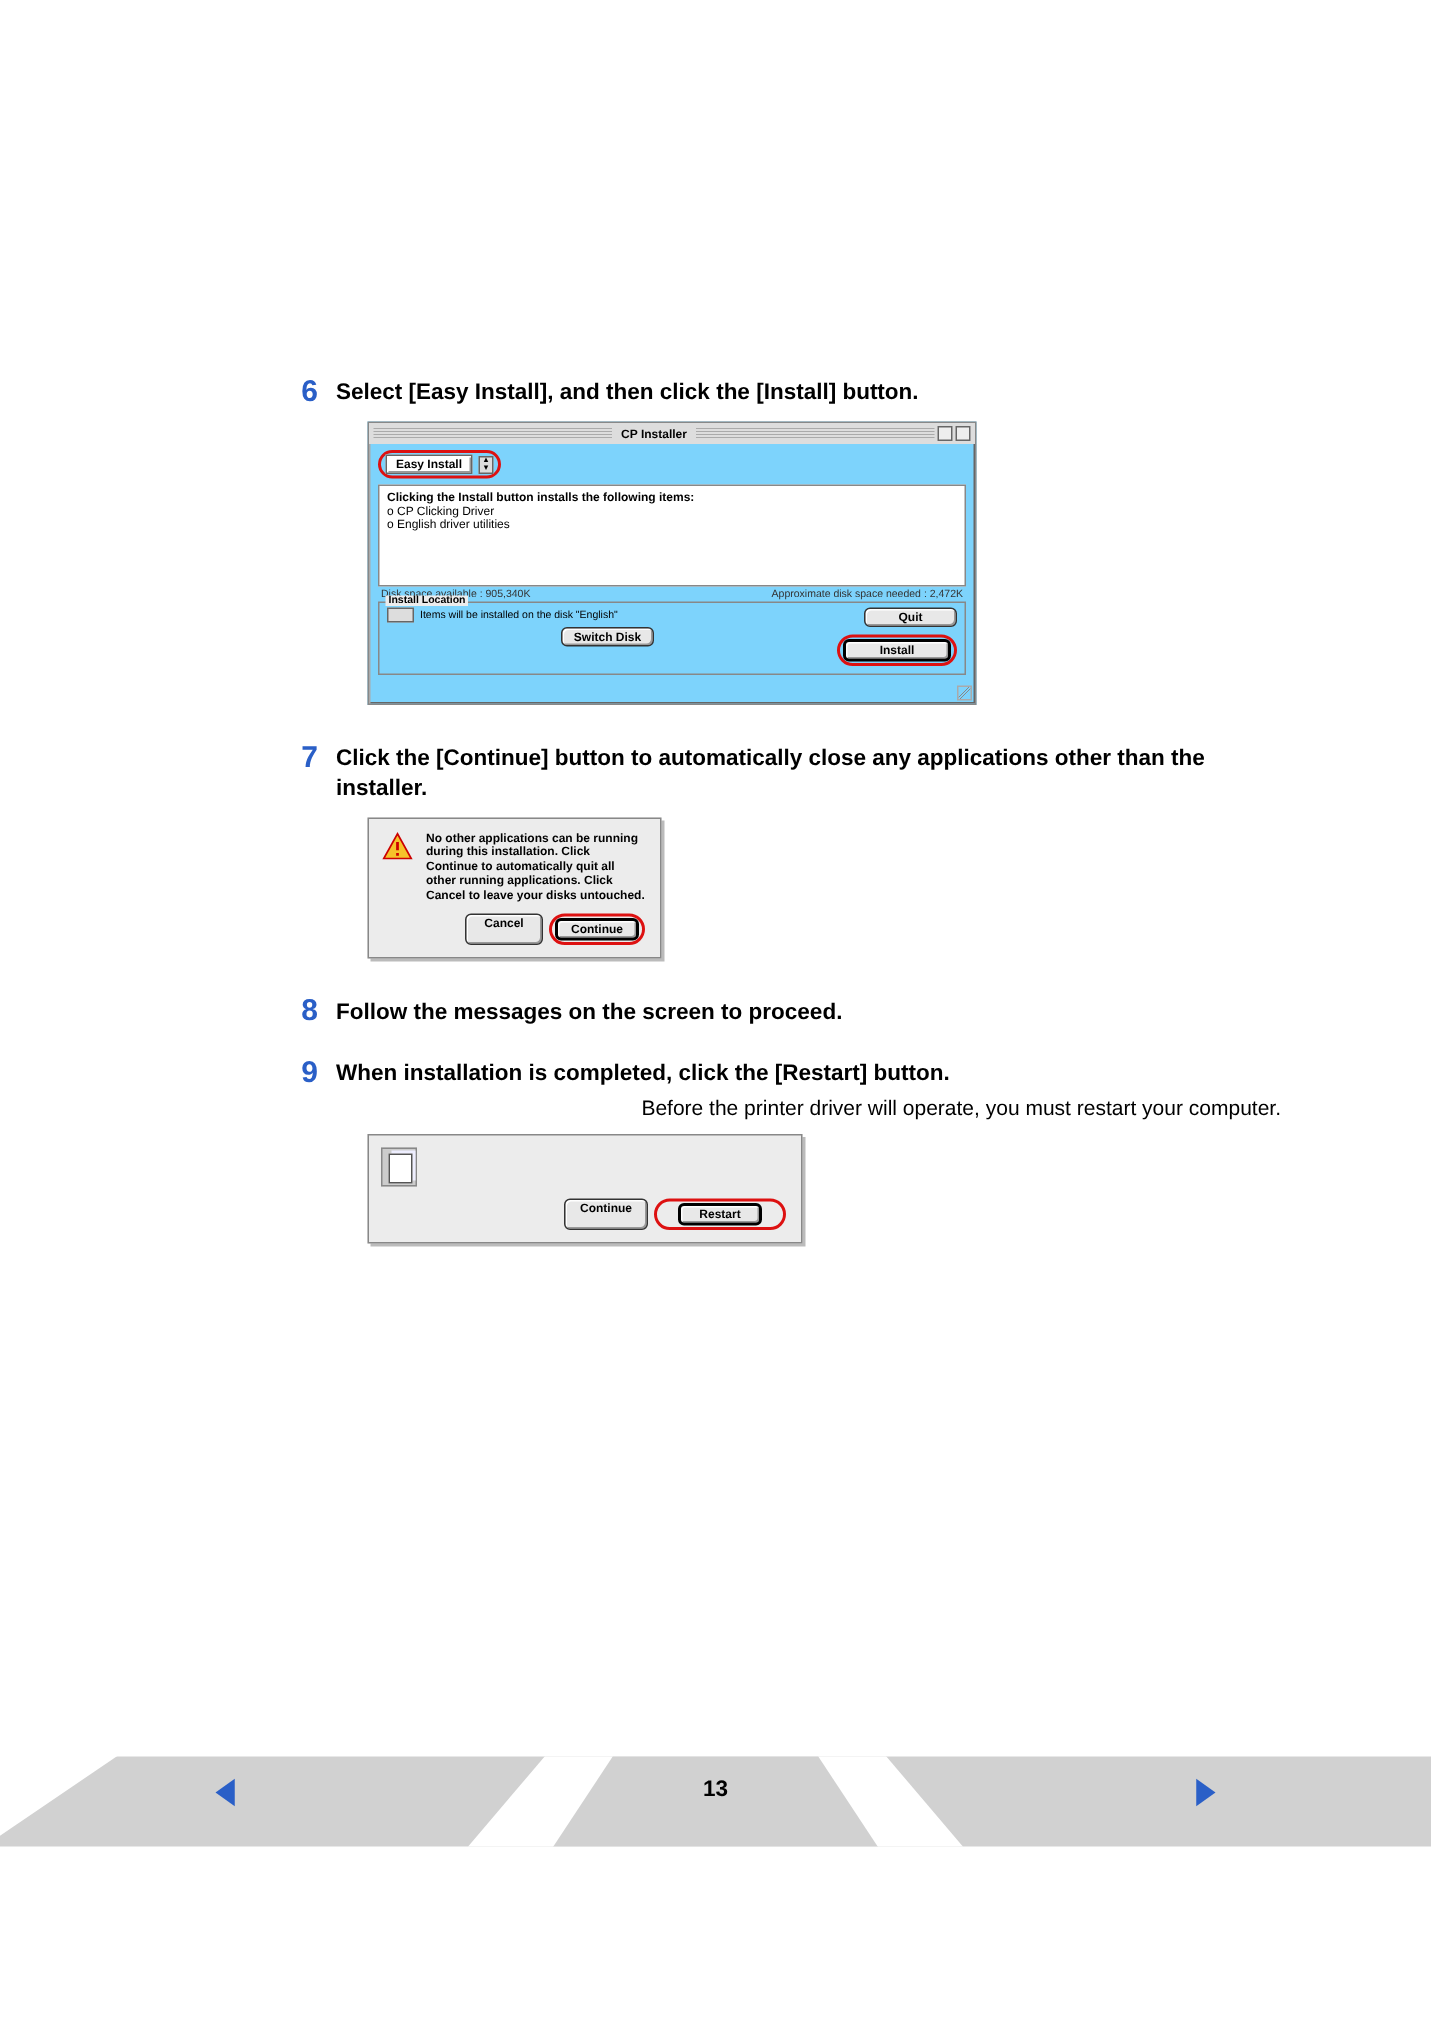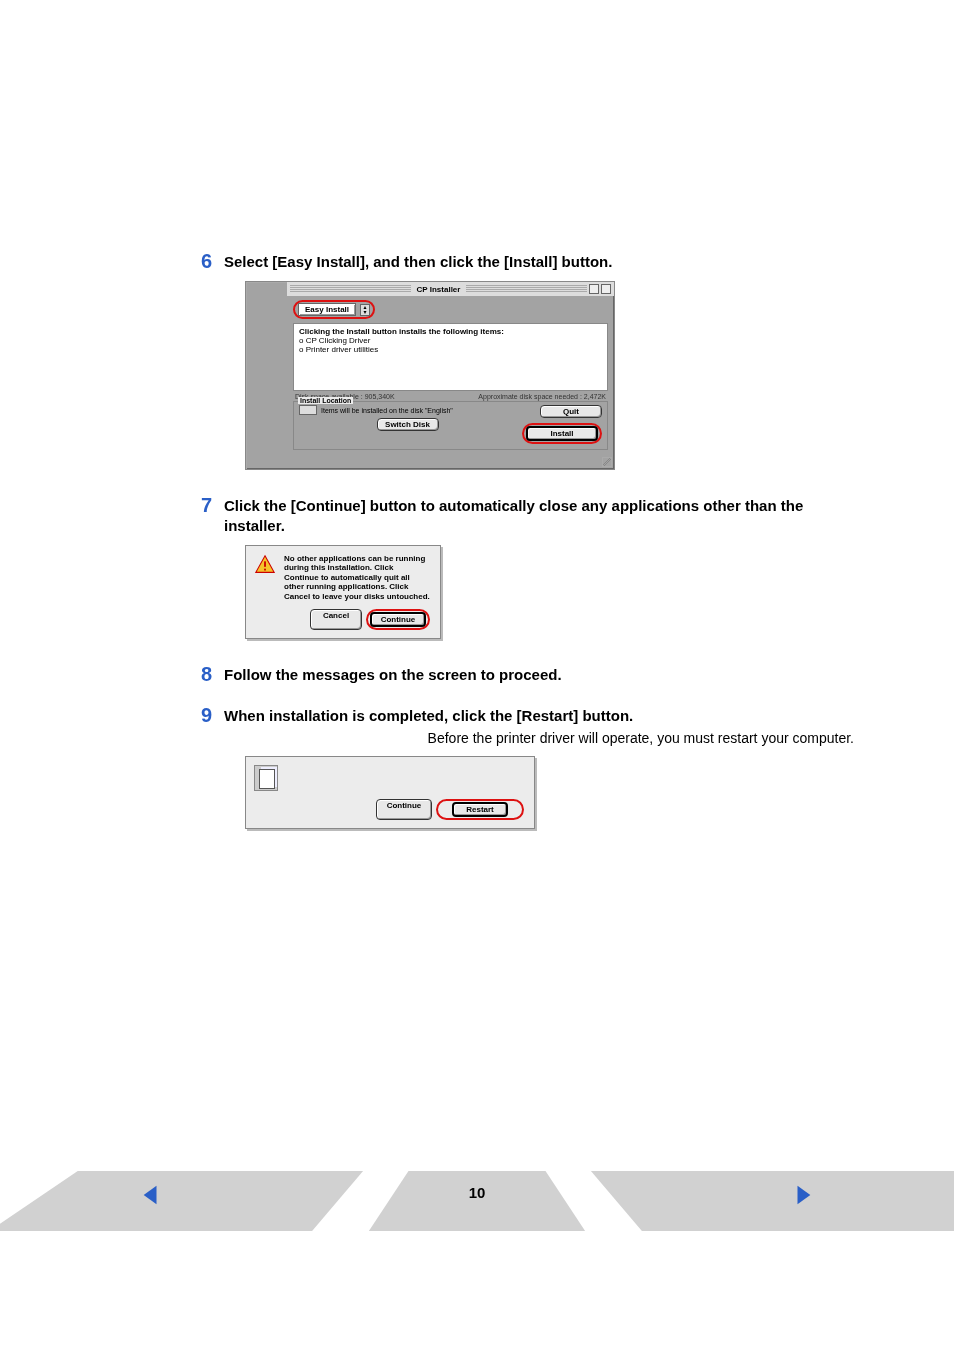--- a/index.html
+++ b/index.html
@@ -46,27 +46,26 @@
     margin-top: 2px;
     text-align: right;
   }
   .shot-wrap {
     margin-left: 55px;
     margin-top: 6px;
     margin-bottom: 24px;
   }
   
   .win1 {
-    width: 370px;
+    width: 406px;
     border: 1px solid #888;
-    background: #a3a3a3;
+    background: #7dd3fc;
     box-shadow: 1px 1px 0 #aaa inset, -1px -1px 0 #666 inset;
     font-size: 8px;
     color: #000;
-    padding-left: 41px;
   }
   .win1-titlebar {
     display: flex;
     align-items: center;
     height: 14px;
     padding: 0 3px;
     font-size: 8px;
     font-weight: bold;
     background: #ddd;
   }
@@ -236,21 +235,21 @@
       <div class="win1-inner">
         <div class="easy-row">
           <span class="easy-select">
             <span class="easy-label">Easy Install</span>
             <span class="easy-arrow"></span>
           </span>
         </div>
         <div class="list-panel">
           <div class="list-item"><b>Clicking the Install button installs the following items:</b></div>
           <div class="list-item">o CP Clicking Driver</div>
-          <div class="list-item">o Printer driver utilities</div>
+          <div class="list-item">o English driver utilities</div>
         </div>
         <div class="space-row">
           <span>Disk space available : 905,340K</span>
           <span>Approximate disk space needed : 2,472K</span>
         </div>
         <div class="loc-frame">
           <span class="loc-legend">Install Location</span>
           <div class="loc-body">
             <div class="loc-left">
               <div class="loc-txt">
@@ -330,21 +329,21 @@
   </div>
 
 </div>
 
 <div class="footer">
   <div class="footer-band">
     <div class="band-gray1"></div>
     <div class="band-white"></div>
     <div class="band-gray2"></div>
   </div>
-  <div class="page-number">10</div>
+  <div class="page-number">13</div>
   <div class="nav-arrow nav-prev">
     <svg class="arrow-svg" viewBox="0 0 24 24">
         <polygon points="18,2 18,22 4,12" fill="#2a5fc7"></polygon>
       </svg>
   </div>
   <div class="nav-arrow nav-next">
     <svg class="arrow-svg" viewBox="0 0 24 24">
         <polygon points="6,2 6,22 20,12" fill="#2a5fc7"></polygon>
       </svg>
   </div>

